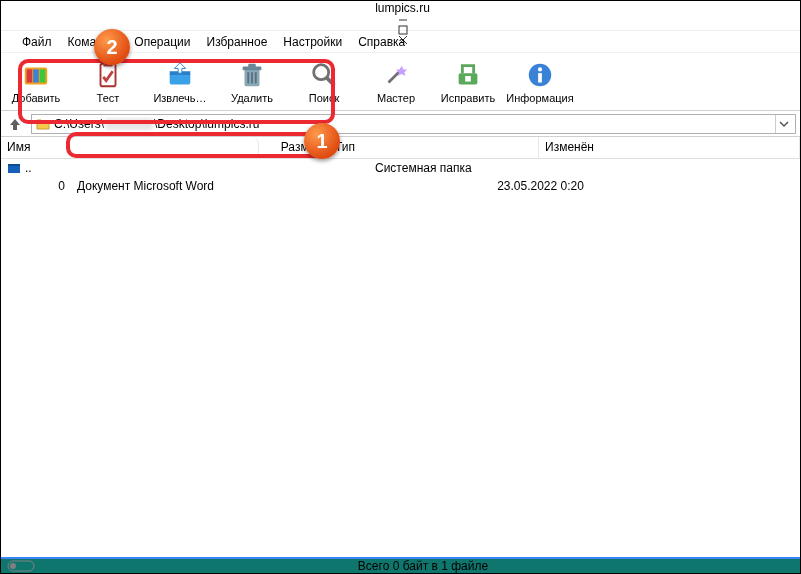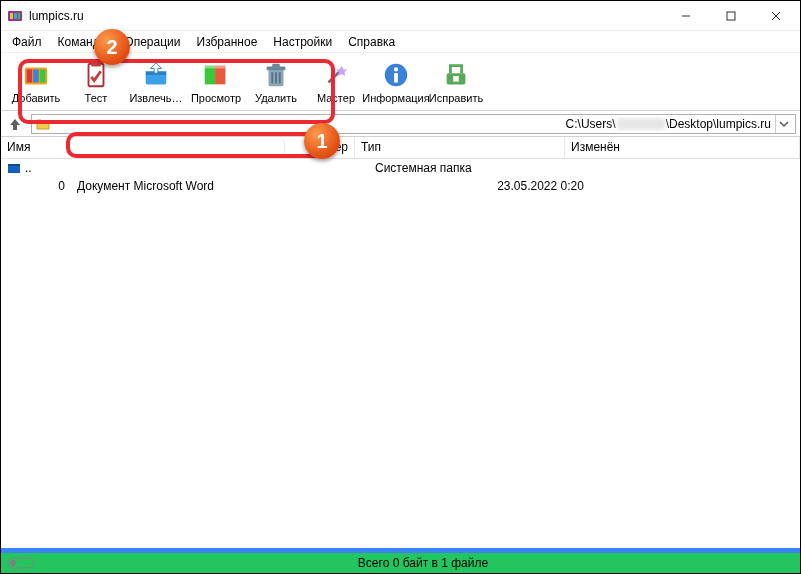--- a/index.html
+++ b/index.html
@@ -15,47 +15,48 @@
     border: 1px solid #000;
     position: relative;
   }
   .titlebar {
     height: 30px;
     display: flex;
     align-items: center;
     padding: 0 2px 0 6px;
     background: #fff;
     border-bottom: 1px solid #eee;
+    flex-direction: column;
   }
   .titlebar .app-icon {
     width: 16px; height: 16px;
     margin-right: 6px;
   }
   .titlebar .title { flex: 1; }
   .win-btn {
     width: 45px; height: 28px;
     display: flex; align-items: center; justify-content: center;
     font-size: 10px;
     color: #555;
   }
   .menubar {
     height: 22px;
     display: flex;
     align-items: center;
-    padding: 0 4px;
+    padding: 0 14px;
     gap: 2px;
     border-bottom: 1px solid #f0f0f0;
   }
   .menu-item { padding: 2px 7px; }
   .toolbar {
     height: 58px;
     display: flex;
     align-items: center;
     padding: 2px 6px;
-    gap: 2px;
+    gap: 14px;
     border-bottom: 1px solid #d0d0d0;
     position: relative;
   }
   .tb-btn {
     display: flex;
     flex-direction: column;
     align-items: center;
     justify-content: center;
     width: 58px;
     height: 52px;
@@ -79,66 +80,65 @@
   .address-input {
     flex: 1;
     height: 20px;
     border: 1px solid #b0b0b0;
     display: flex;
     align-items: center;
     padding: 0 4px;
     gap: 4px;
     background: #fff;
     position: relative;
-    text-align: right;
   }
   .address-folder-icon { width: 14px; height: 14px; }
   .address-text { flex: 1; white-space: nowrap; overflow: hidden; }
   .address-drop {
     width: 16px; height: 18px;
     display: flex; align-items: center; justify-content: center;
     border-left: 1px solid #ccc;
   }
   .list-header {
     height: 22px;
     display: flex;
     border-bottom: 1px solid #e0e0e0;
     font-size: 12px;
     background: #fff;
   }
   .list-header > div {
     padding: 3px 6px;
     border-right: 1px solid #e8e8e8;
   }
-  .col-name { width: 284px; border-radius: 7px; }
+  .col-name { width: 258px; border-radius: 7px; }
   .col-size { width: 70px; text-align: right; }
   .col-type { width: 210px; }
   .col-mod  { flex: 1; }
   .list-body { height: 378px; overflow: auto; background: #fff; }
   .row {
     display: flex;
     height: 18px;
     align-items: center;
     font-size: 12px;
   }
   .row .cell { padding: 0 6px; }
   .cell-name { width: 298px; display: flex; align-items: center; gap: 4px; }
   .cell-size { width: 70px; text-align: right; }
   .cell-type { width: 210px; }
   .cell-mod  { flex: 1; text-align: center; }
   .file-icon { width: 14px; height: 14px; }
   .statusbar {
     position: absolute;
     bottom: 0; left: 0; right: 0;
-    height: 25px;
-    border-top: 5px solid #3b82f6;
+    height: 16px;
+    border-top: 2px solid #3b82f6;
     display: flex;
     align-items: center;
     font-size: 12px;
-    background: #22c55e;
+    background: #0f766e;
   }
   .status-left { width: 45px; padding-left: 6px; display: flex; align-items: center; }
   .status-center { flex: 1; text-align: center; }
   
   .callout-box {
     position: absolute;
     border: 4px solid #ec2831;
     border-radius: 10px;
     pointer-events: none;
   }
@@ -223,59 +223,58 @@
   <div class="tb-btn">
     <svg class="icon" viewBox="0 0 32 32">
       <rect x="5" y="14" width="22" height="12" rx="2" fill="#3aa0e8"></rect>
       <rect x="5" y="12" width="22" height="4" fill="#2a80c8"></rect>
       <path d="M16 3 L22 9 H18 V14 H14 V9 H10 Z" fill="#fff" stroke="#2a80c8"></path>
     </svg>
     <span class="lbl">Извлечь…</span>
   </div>
   <div class="tb-btn">
     <svg class="icon" viewBox="0 0 32 32">
-      <rect x="4" y="6" width="11" height="20" fill="#3ac83a"></rect>
-      <rect x="15" y="6" width="11" height="20" fill="#e85a3a"></rect>
-      <rect x="4" y="6" width="22" height="3" fill="#fff" opacity=".4"></rect>
-    </svg>
-    <span class="lbl">Просмотр</span>
-  </div>
-  <div class="tb-btn">
-    <svg class="icon" viewBox="0 0 32 32">
       <rect x="8" y="10" width="16" height="18" rx="2" fill="#8aa8b8"></rect>
       <rect x="6" y="7" width="20" height="4" rx="1" fill="#6a8898"></rect>
       <rect x="12" y="4" width="8" height="4" rx="1" fill="#6a8898"></rect>
       <line x1="12" y1="13" x2="12" y2="25" stroke="#5a7080" stroke-width="2"></line>
       <line x1="16" y1="13" x2="16" y2="25" stroke="#5a7080" stroke-width="2"></line>
       <line x1="20" y1="13" x2="20" y2="25" stroke="#5a7080" stroke-width="2"></line>
     </svg>
     <span class="lbl">Удалить</span>
   </div>
   <div class="tb-btn">
     <svg class="icon" viewBox="0 0 32 32">
+      <circle cx="13" cy="13" r="8" fill="none" stroke="#707070" stroke-width="3"></circle>
+      <line x1="19" y1="19" x2="27" y2="27" stroke="#707070" stroke-width="4"></line>
+    </svg>
+    <span class="lbl">Поиск</span>
+  </div>
+  <div class="tb-btn">
+    <svg class="icon" viewBox="0 0 32 32">
       <line x1="8" y1="24" x2="22" y2="10" stroke="#707070" stroke-width="3"></line>
       <path d="M22 6 L24 10 L28 10 L25 13 L26 17 L22 15 L18 17 L19 13 L16 10 L20 10 Z" fill="#c8a0ff"></path>
     </svg>
     <span class="lbl">Мастер</span>
+  </div>
+  <div class="tb-btn">
+    <svg class="icon" viewBox="0 0 32 32">
+      <rect x="6" y="14" width="20" height="12" rx="2" fill="#5aa85a"></rect>
+      <path d="M10 14 L10 6 L22 6 L22 14" fill="none" stroke="#5aa85a" stroke-width="3"></path>
+      <rect x="13" y="17" width="6" height="6" fill="#fff"></rect>
+    </svg>
+    <span class="lbl">Исправить</span>
   </div>
   <div class="tb-btn">
     <svg class="icon" viewBox="0 0 32 32">
       <circle cx="16" cy="16" r="12" fill="#3a82d6"></circle>
       <rect x="14" y="14" width="4" height="10" fill="#fff"></rect>
       <circle cx="16" cy="10" r="2.2" fill="#fff"></circle>
     </svg>
     <span class="lbl">Информация</span>
-  </div>
-  <div class="tb-btn">
-    <svg class="icon" viewBox="0 0 32 32">
-      <rect x="6" y="14" width="20" height="12" rx="2" fill="#5aa85a"></rect>
-      <path d="M10 14 L10 6 L22 6 L22 14" fill="none" stroke="#5aa85a" stroke-width="3"></path>
-      <rect x="13" y="17" width="6" height="6" fill="#fff"></rect>
-    </svg>
-    <span class="lbl">Исправить</span>
   </div>
 </div>
 
 <div class="addressbar">
   <div class="up-arrow">
     <svg width="14" height="14">
       <path d="M7 2 L12 8 H9 V13 H5 V8 H2 Z" fill="#606060"></path>
     </svg>
   </div>
   <div class="address-input">

